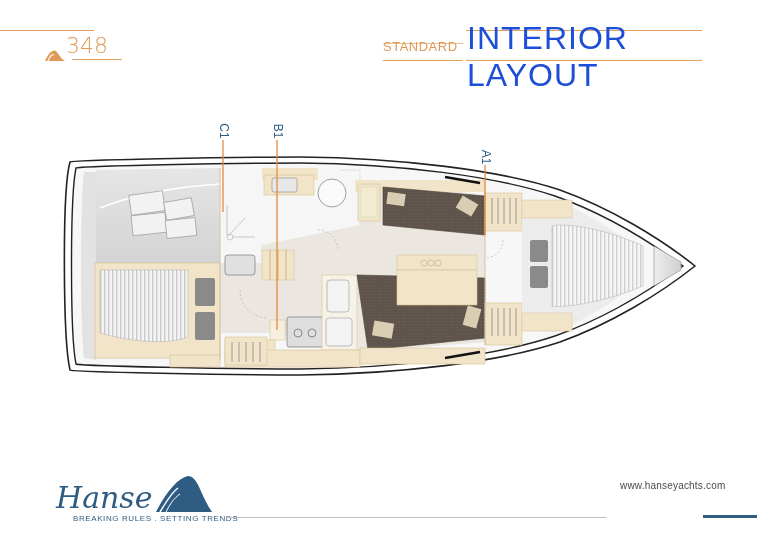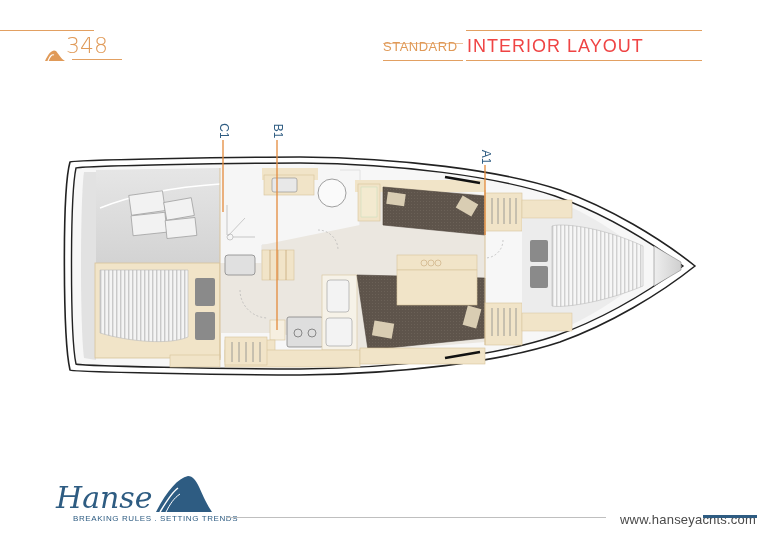--- a/index.html
+++ b/index.html
@@ -5,27 +5,27 @@
   html, body { margin:0; padding:0; background:#ffffff; }
   body { width:757px; height:533px; position:relative; overflow:hidden; font-family:"Liberation Sans", sans-serif; }
   .abs { position:absolute; }
   .model-top-line { left:0; top:30px; width:94px; height:1px; background:#e2a062; }
   .model-num { left:66px; top:33px; font-size:22px; color:#e09a58; font-family:"DejaVu Sans", sans-serif; font-weight:300; letter-spacing:0px;text-align:right; }
   .model-under { left:72px; top:59px; width:50px; height:1px; background:#e2a062; }
   .model-wave { left:44px; top:48px; }
   .std-label { left:383px; top:39px; font-size:13px; color:#e09a58; letter-spacing:0.5px; }
   .std-line-top { left:383px; top:43px; width:80px; height:1px; background:#ecc29c; }
   .std-line-bot { left:383px; top:60px; width:80px; height:1px; background:#e2a062; }
-  .int-title { left:467px; top:36px; font-size:18px; color:#ef4444; letter-spacing:1px; font-weight:normal; }
+  .int-title { left:467px; top:20px; font-size:32px; color:#1d4ed8; letter-spacing:1px; font-weight:normal; }
   .int-line-top { left:466px; top:30px; width:236px; height:1px; background:#e2a062; }
   .int-line-bot { left:466px; top:60px; width:236px; height:1px; background:#e2a062; }
   .section-label { font-size:12px; color:#2e5c82; transform:rotate(90deg); transform-origin:center; }
   .brand-tag { left:73px; top:514px; font-size:8px; color:#2e5c82; letter-spacing:0.6px; font-weight:normal; }
   .footer-line-left { left:226px; top:517px; width:380px; height:1px; background:#bfbfbf; }
-  .url { left:620px; top:512px; font-size:13px; color:#4a4a4a; letter-spacing:0.2px; }
+  .url { left:620px; top:480px; font-size:10px; color:#4a4a4a; letter-spacing:0.2px; }
   .footer-bar { left:703px; top:515px; width:54px; height:3px; background:#2e5c82; }
 </style>
 </head>
 <body>
 
 <div class="abs model-top-line"></div>
 <svg class="abs model-wave" width="22" height="14" viewBox="0 0 22 14">
   <path d="M1 13 C5 4, 9 1, 12 3 C14 5, 17 11, 21 13 Z" fill="#e09a58"></path>
   <path d="M4 13 C6 8, 8 6, 10 7" stroke="#fff" stroke-width="1.2" fill="none"></path>
 </svg>

